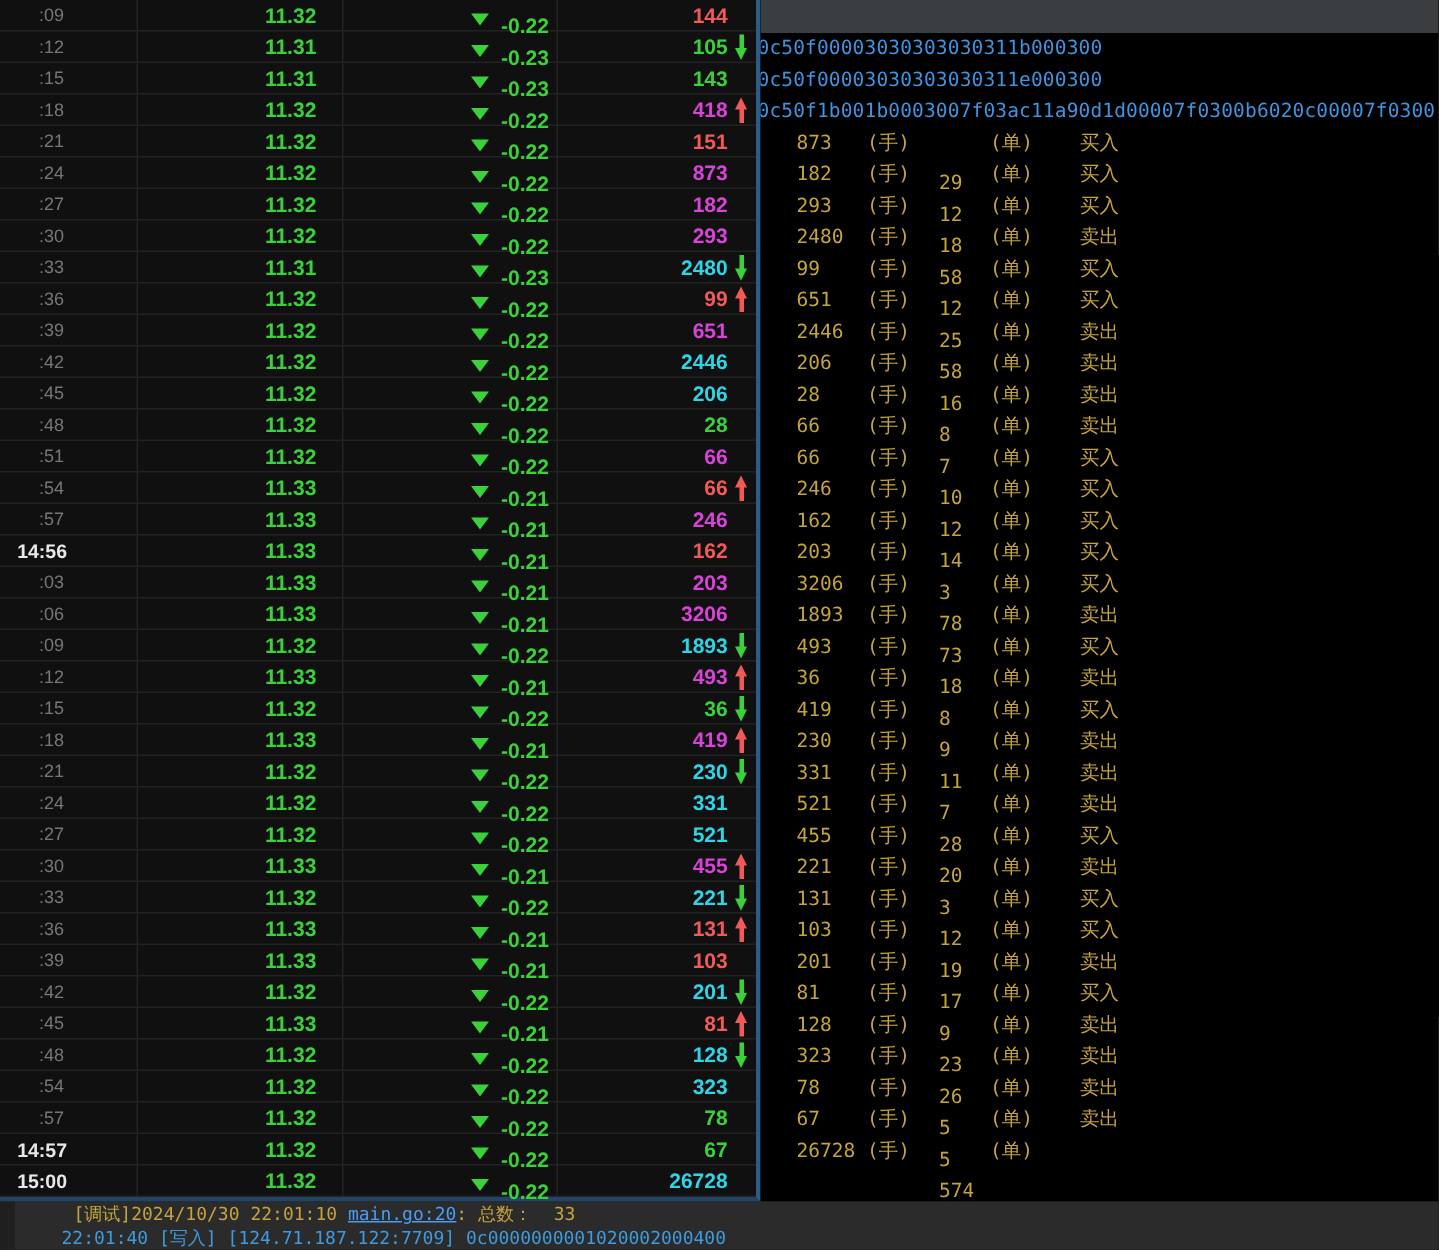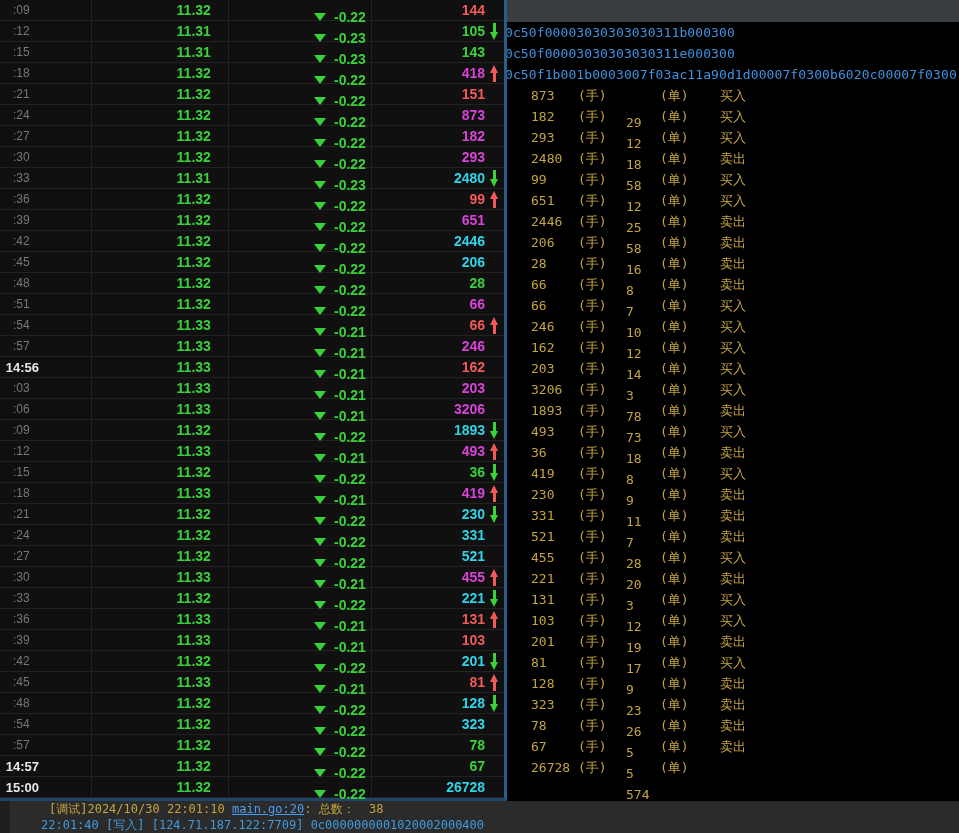--- a/index.html
+++ b/index.html
@@ -7,26 +7,26 @@
               font-family:"Liberation Sans", sans-serif; }
   .app { position:relative; width:959px; height:833px; }
 
   
   .tape { position:absolute; left:0; top:0; width:507px; height:801px;
           background:#101010; border-right:3px solid #2c5d8a; border-bottom:3px solid #1f4668; }
   .vsep { position:absolute; top:0; bottom:0; width:1px; background:#232323; }
   .vsep1 { left:91px; } .vsep2 { left:228px; } .vsep3 { left:371px; }
   .trow { position:relative; height:21px; display:flex; align-items:center;
           border-bottom:1px solid #222222; }
-  .c-time { width:91px; text-align:center; padding-right:48px; color:#777777;
+  .c-time { width:91px; text-align:right; padding-right:48px; color:#777777;
             font-size:12px; }
   .c-time.t-strong { color:#e8e8e8; font-weight:bold; font-size:13px; padding-right:46px; }
   .c-price { width:137px; text-align:right; padding-right:16px; color:#3ad13a;
              font-weight:bold; font-size:14px; }
-  .c-change { width:143px; display:flex; align-items:center; justify-content:flex-end;
+  .c-change { width:143px; display:flex; justify-content:flex-end;
               gap:8px; padding-right:3px; color:#3ad13a; font-weight:bold; font-size:14px;margin-top:14px; }
   .tri { display:inline-block; width:0; height:0; border-left:6px solid transparent;
          border-right:6px solid transparent; border-top:8px solid #3ad13a; }
   .c-vol { width:117px; text-align:right; font-weight:bold; font-size:14px; }
   .c-arrow { width:19px; height:21px; display:flex; align-items:center; justify-content:center; }
   .v-red { color:#f25a5a; } .v-green { color:#3ad13a; }
   .v-magenta { color:#d943d9; } .v-cyan { color:#2fd4e6; }
   .arr { position:relative; width:9px; height:17px; }
   .arr i { position:absolute; display:block; }
   .arr .head { left:0; width:0; height:0; border-left:4.5px solid transparent;
@@ -840,17 +840,17 @@
     <span class="f-hand">(手)</span>
     <span class="f-cnt">574</span>
     <span class="f-unit">(单)</span>
     <span class="f-dir"></span>
   </div>
 </div>
   </section>
 
   <footer class="console-bottom">
     <div class="gutter"></div>
-    <div class="bline bline1"><span>[调试]2024/10/30 22:01:10 </span><a class="srclink">main.go:20</a><span>: 总数：  38</span></div>
+    <div class="bline bline1"><span>[调试]2024/10/30 22:01:10 </span><a class="srclink">main.go:20</a><span>: 总数：  33</span></div>
     <div class="bline bline2"><span>22:01:40 [写入] [124.71.187.122:7709] 0c0000000001020002000400</span></div>
   </footer>
 
 </div>
 
 </body></html>

